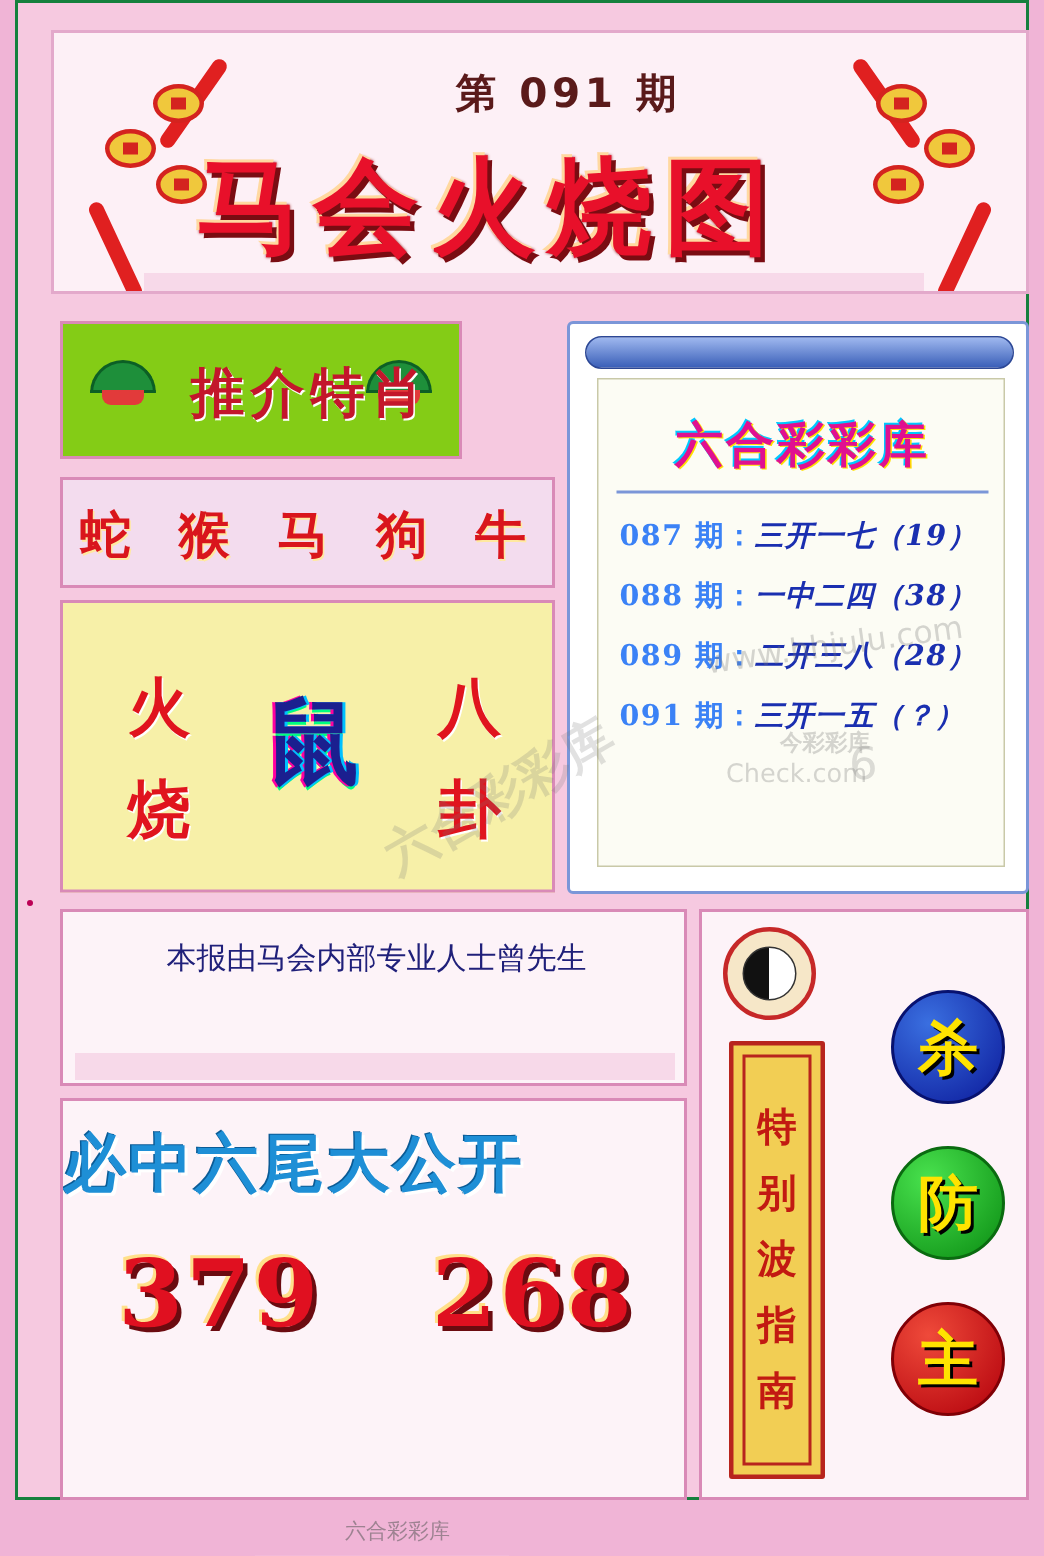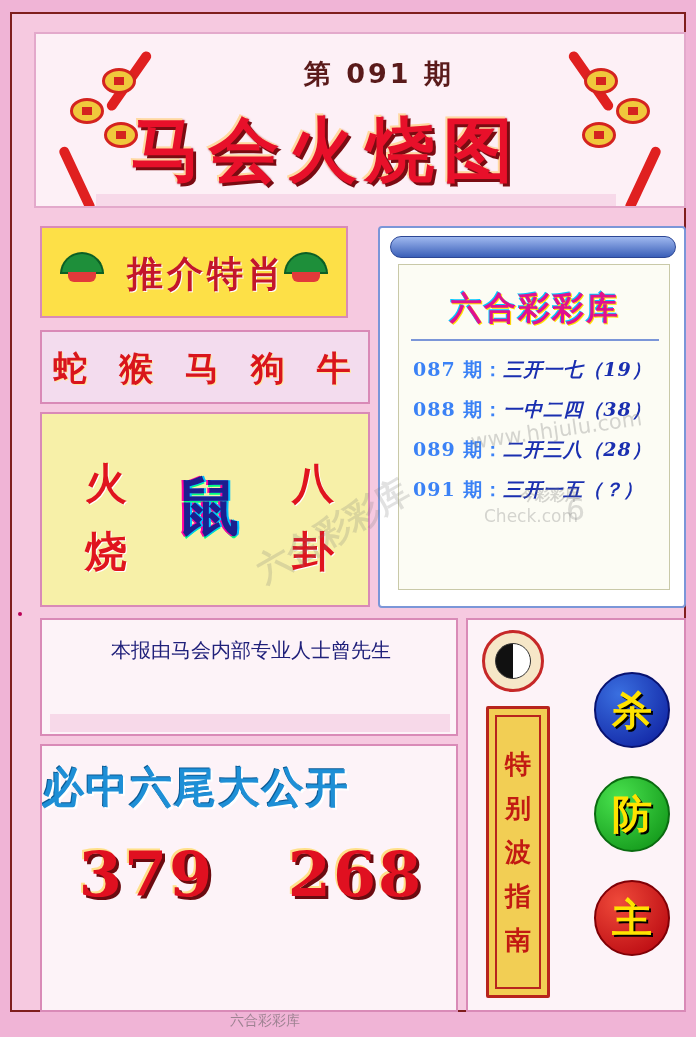--- a/index.html
+++ b/index.html
@@ -9,22 +9,22 @@
     font-family:"DejaVu Sans", sans-serif;
     overflow:hidden;
     position:relative;
   }
   .page{
     position:absolute;left:0;top:0;width:696px;height:1037px;
     background:#f0b4d6;
     box-sizing:border-box;
   }
   .inner-frame{
-    position:absolute;left:10px;top:12px;width:676px;height:1000px;
-    border:2px solid #7f1d1d;
+    position:absolute;left:10px;top:0;width:676px;height:1000px;
+    border:2px solid #15803d;
     background:#f6c9e0;
     box-sizing:border-box;
   }
 
   
   .header{
     position:absolute;left:22px;top:18px;width:652px;height:176px;
     background:#fdf0f6;
     border:2px solid #e3a9cb;
     box-sizing:border-box;
@@ -66,22 +66,22 @@
     width:10px;height:8px;margin-left:-5px;margin-top:-4px;
     background:#d4231f;
   }
   .ribbon{
     position:absolute;width:10px;height:70px;background:#e02020;
     border-radius:5px;transform:rotate(18deg);
   }
 
   
   .blk-recommend{
-    position:absolute;left:28px;top:212px;width:308px;height:92px;
-    background:#fde047;border:2px solid #d98ab7;box-sizing:border-box;
+    position:absolute;left:28px;top:212px;width:268px;height:92px;
+    background:#84cc16;border:2px solid #d98ab7;box-sizing:border-box;
   }
   .fan{
     position:absolute;top:24px;width:44px;height:36px;
   }
   .fan.l{left:18px;}
   .fan.r{right:18px;}
   .fan .top{
     position:absolute;left:0;top:0;width:44px;height:22px;
     background:#1e8f3a;border-radius:22px 22px 0 0;
     border:2px solid #0c5f25;box-sizing:border-box;

